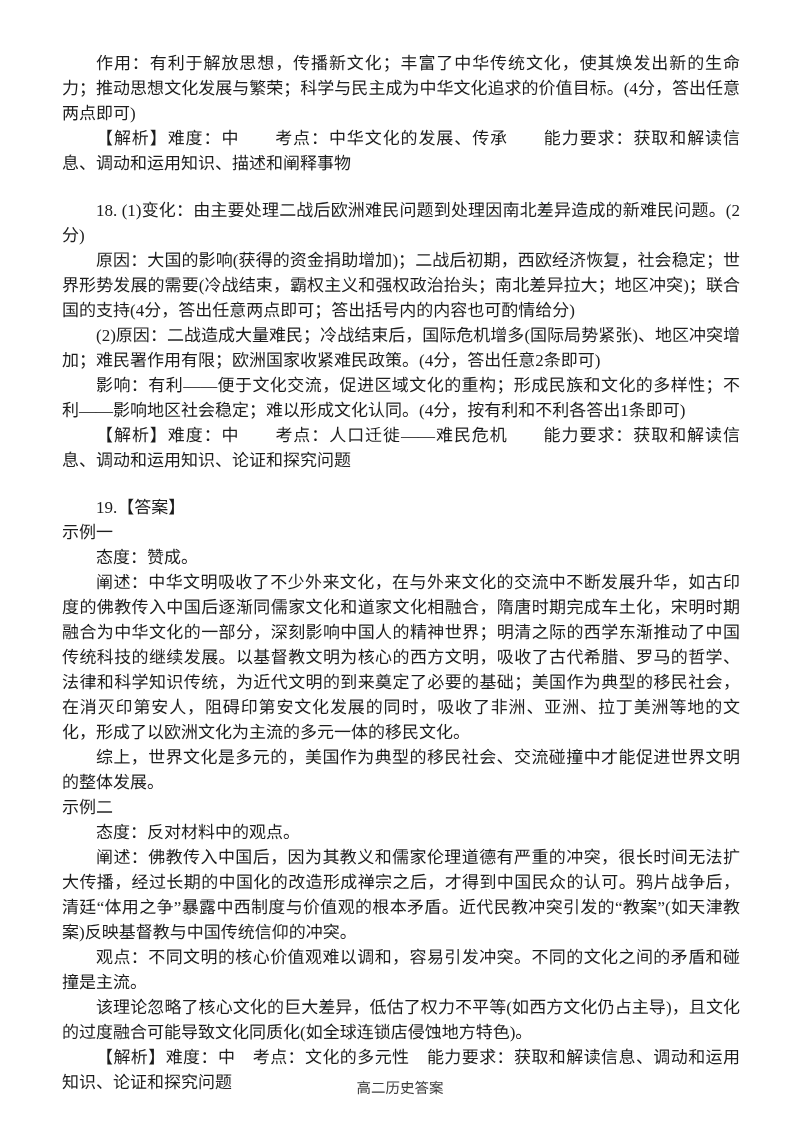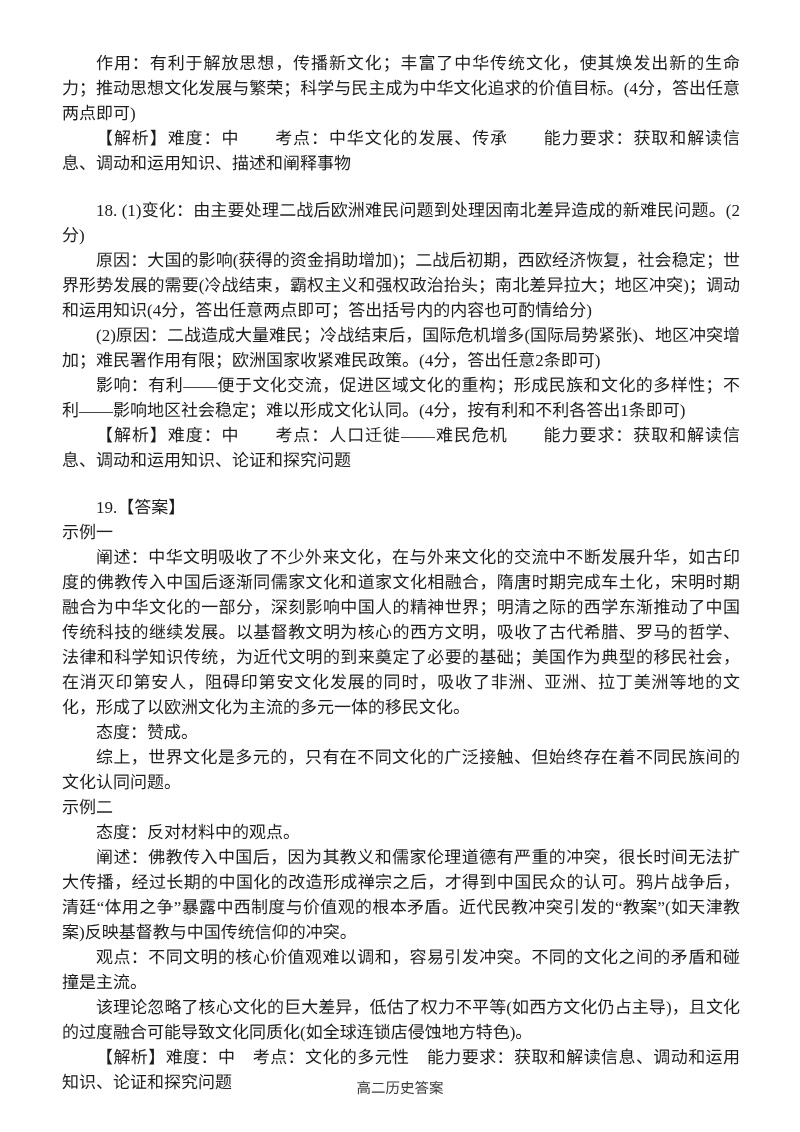--- a/index.html
+++ b/index.html
@@ -54,29 +54,29 @@
   }
 </style>
 </head>
 <body>
 
 <div class="page">
   <main class="content" id="document-body">
       <p class="para indent">作用：有利于解放思想，传播新文化；丰富了中华传统文化，使其焕发出新的生命力；推动思想文化发展与繁荣；科学与民主成为中华文化追求的价值目标。(4分，答出任意两点即可)</p>
       <p class="para indent">【解析】难度：中　　考点：中华文化的发展、传承　　能力要求：获取和解读信息、调动和运用知识、描述和阐释事物</p>
       <p class="para indent gap">18. (1)变化：由主要处理二战后欧洲难民问题到处理因南北差异造成的新难民问题。(2分)</p>
-      <p class="para indent">原因：大国的影响(获得的资金捐助增加)；二战后初期，西欧经济恢复，社会稳定；世界形势发展的需要(冷战结束，霸权主义和强权政治抬头；南北差异拉大；地区冲突)；调动和运用知识(4分，答出任意两点即可；答出括号内的内容也可酌情给分)</p>
+      <p class="para indent">原因：大国的影响(获得的资金捐助增加)；二战后初期，西欧经济恢复，社会稳定；世界形势发展的需要(冷战结束，霸权主义和强权政治抬头；南北差异拉大；地区冲突)；联合国的支持(4分，答出任意两点即可；答出括号内的内容也可酌情给分)</p>
       <p class="para indent">(2)原因：二战造成大量难民；冷战结束后，国际危机增多(国际局势紧张)、地区冲突增加；难民署作用有限；欧洲国家收紧难民政策。(4分，答出任意2条即可)</p>
       <p class="para indent">影响：有利——便于文化交流，促进区域文化的重构；形成民族和文化的多样性；不利——影响地区社会稳定；难以形成文化认同。(4分，按有利和不利各答出1条即可)</p>
       <p class="para indent">【解析】难度：中　　考点：人口迁徙——难民危机　　能力要求：获取和解读信息、调动和运用知识、论证和探究问题</p>
       <p class="para indent gap">19.【答案】</p>
       <p class="para">示例一</p>
+      <p class="para indent">态度：赞成。</p>
       <p class="para indent">阐述：中华文明吸收了不少外来文化，在与外来文化的交流中不断发展升华，如古印度的佛教传入中国后逐渐同儒家文化和道家文化相融合，隋唐时期完成车土化，宋明时期融合为中华文化的一部分，深刻影响中国人的精神世界；明清之际的西学东渐推动了中国传统科技的继续发展。以基督教文明为核心的西方文明，吸收了古代希腊、罗马的哲学、法律和科学知识传统，为近代文明的到来奠定了必要的基础；美国作为典型的移民社会，在消灭印第安人，阻碍印第安文化发展的同时，吸收了非洲、亚洲、拉丁美洲等地的文化，形成了以欧洲文化为主流的多元一体的移民文化。</p>
-      <p class="para indent">态度：赞成。</p>
-      <p class="para indent">综上，世界文化是多元的，只有在不同文化的广泛接触、但始终存在着不同民族间的文化认同问题。</p>
+      <p class="para indent">综上，世界文化是多元的，美国作为典型的移民社会、交流碰撞中才能促进世界文明的整体发展。</p>
       <p class="para">示例二</p>
       <p class="para indent">态度：反对材料中的观点。</p>
       <p class="para indent">阐述：佛教传入中国后，因为其教义和儒家伦理道德有严重的冲突，很长时间无法扩大传播，经过长期的中国化的改造形成禅宗之后，才得到中国民众的认可。鸦片战争后，清廷“体用之争”暴露中西制度与价值观的根本矛盾。近代民教冲突引发的“教案”(如天津教案)反映基督教与中国传统信仰的冲突。</p>
       <p class="para indent">观点：不同文明的核心价值观难以调和，容易引发冲突。不同的文化之间的矛盾和碰撞是主流。</p>
       <p class="para indent">该理论忽略了核心文化的巨大差异，低估了权力不平等(如西方文化仍占主导)，且文化的过度融合可能导致文化同质化(如全球连锁店侵蚀地方特色)。</p>
       <p class="para indent">【解析】难度：中　考点：文化的多元性　能力要求：获取和解读信息、调动和运用知识、论证和探究问题</p>
     </main>
   <footer class="footer">
     <span>高二历史答案</span>
   </footer>

